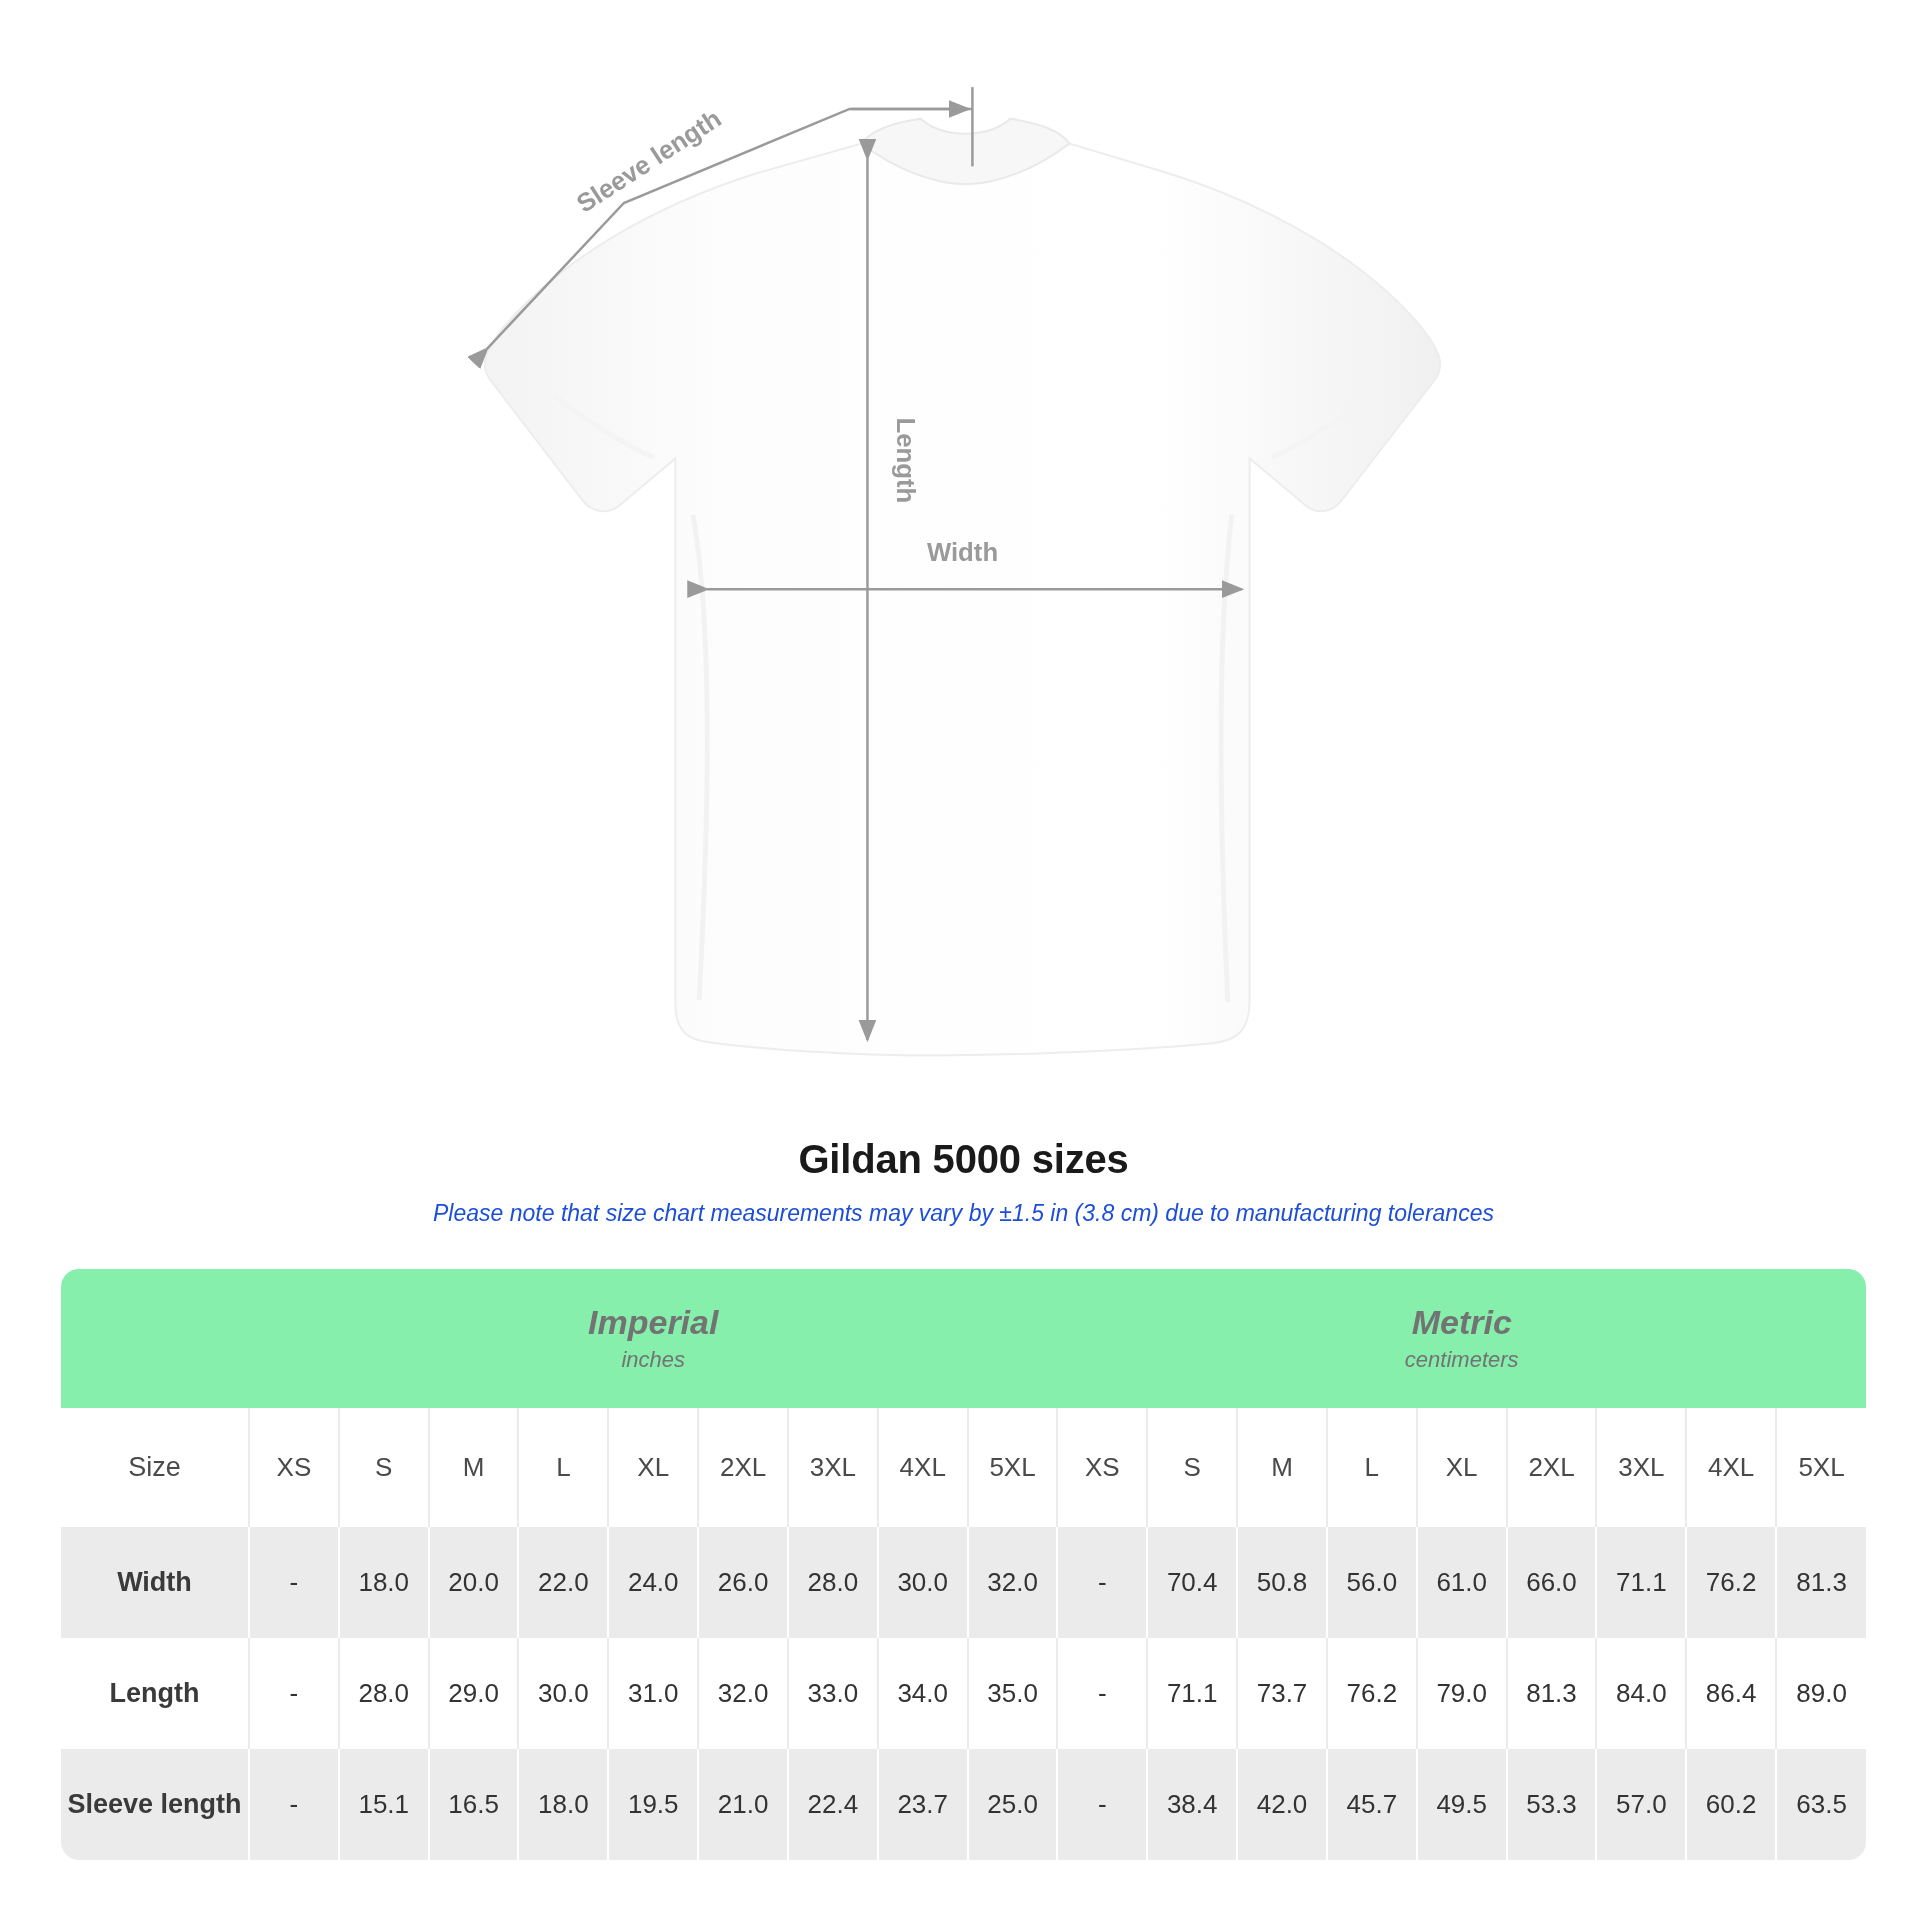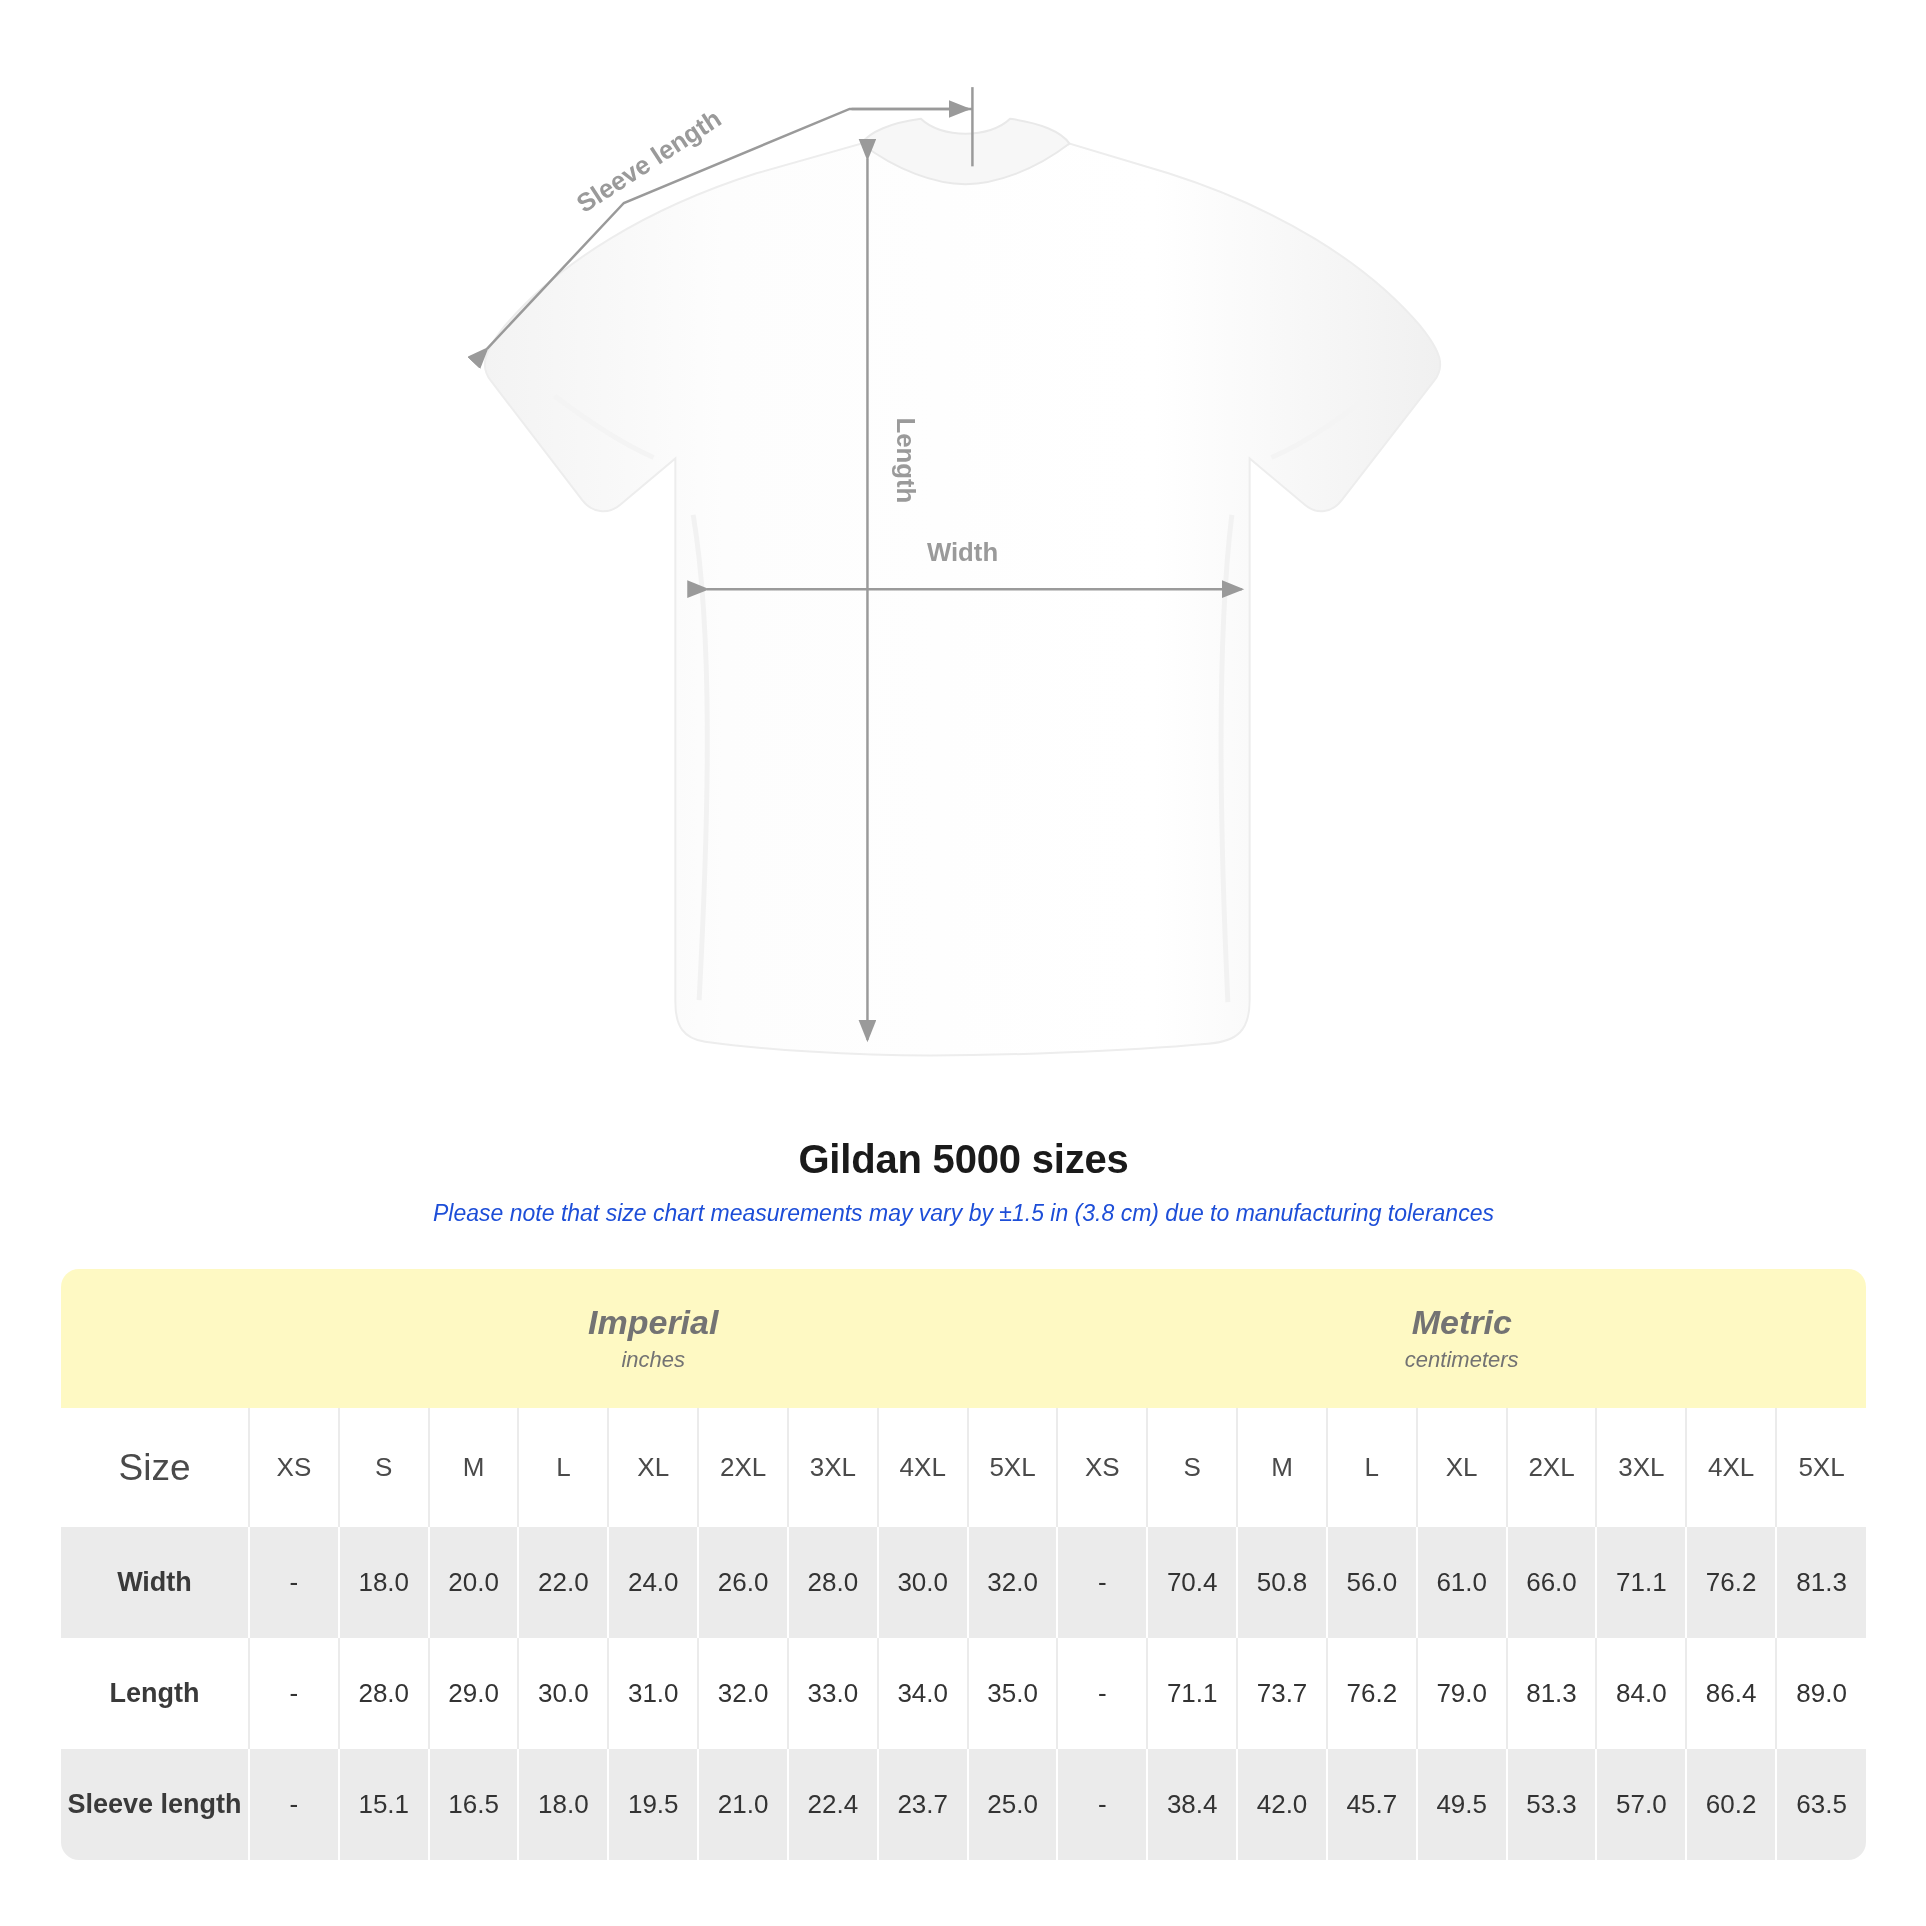--- a/index.html
+++ b/index.html
@@ -68,21 +68,21 @@
     width: 100%;
     table-layout: fixed;
   }
   table.size-table td, table.size-table th {
     text-align: center;
     vertical-align: middle;
     font-weight: normal;
   }
   
   .unit-row td {
-    background: #fef9c3;
+    background: #86efac;
     height: 139px;
     padding: 0;
   }
   .unit-name {
     font-size: 34px;
     font-style: italic;
     font-weight: bold;
     color: #737373;
     line-height: 1.1;
   }
@@ -94,21 +94,21 @@
   }
   
   .size-row td {
     background: #ffffff;
     height: 117px;
     font-size: 26px;
     font-weight: bold;
     color: #4a4a4a;
   }
   .size-row td.label-cell {
-    font-size: 37px;
+    font-size: 27px;
   }
   
   .data-row td {
     height: 109px;
     font-size: 26px;
     color: #333;
   }
   .data-row.shaded td { background: #ebebeb; }
   .data-row.plain td { background: #ffffff; }
   .data-row td.label-cell {

